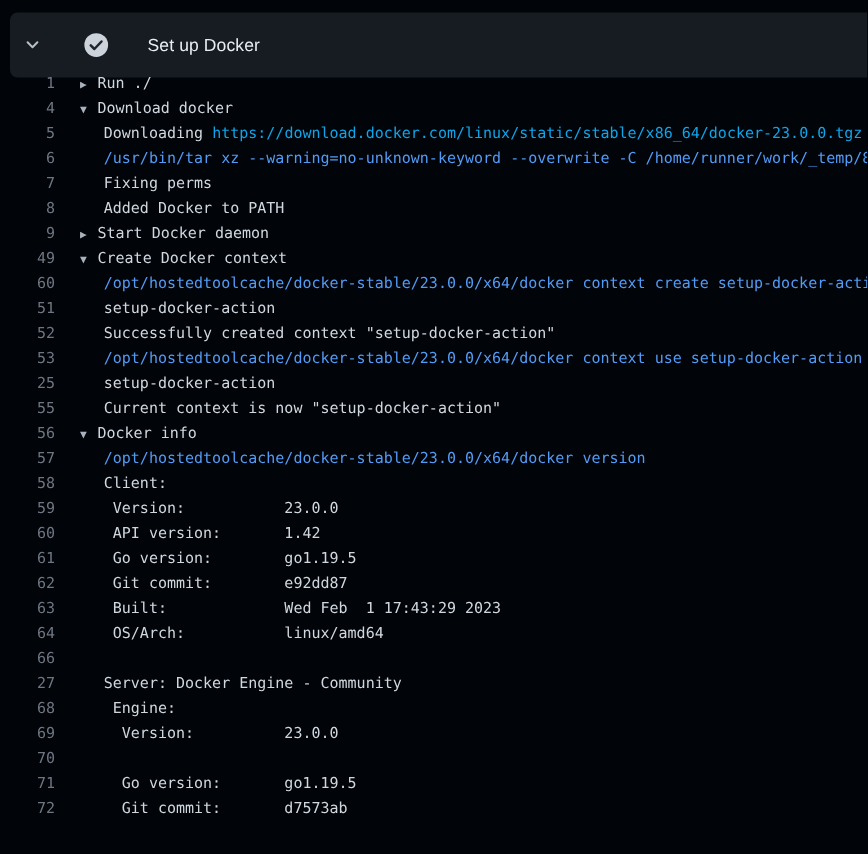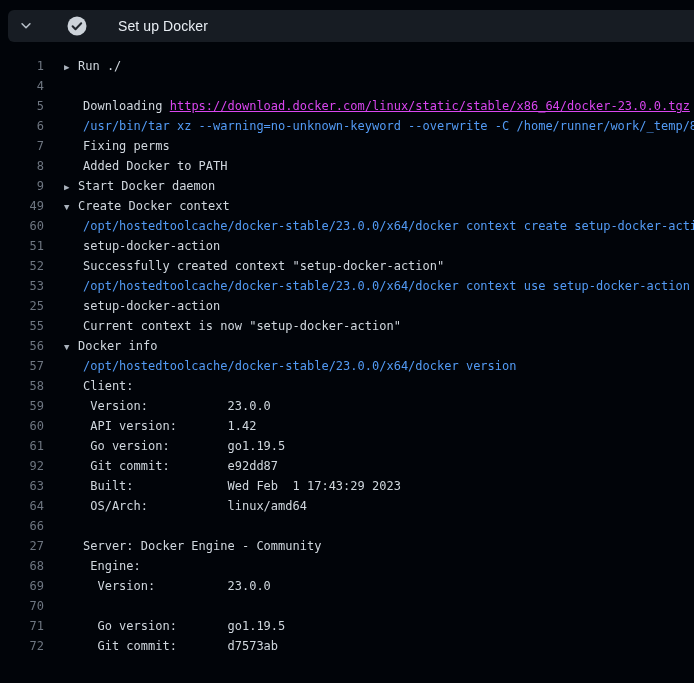--- a/index.html
+++ b/index.html
@@ -8,21 +8,21 @@
     width: 694px;
     height: 683px;
     background: #010409;
     overflow: hidden;
     font-family: "DejaVu Sans Mono", "Liberation Mono", monospace;
   }
   
   .step-header {
     position: absolute;
     left: 8px; top: 10px;
-    width: 686px; height: 32px;
+    width: 686px; height: 52px;
     background: #171c23;
     border-radius: 6px 0 0 6px;
     display: flex;
     align-items: center;
     cursor: pointer;
     gap: 20px;
   }
   .step-header .chev {
     width: 16px; height: 16px;
     margin-left: 10px;
@@ -67,22 +67,21 @@
   .row.kind-link .body { margin-left: 39px; }
   .row.kind-group { cursor: pointer; }
   .row.kind-group .arrow {
     display: inline-block;
     width: 14px;
     font-size: 9px;
     color: #aab3bd;
   }
   .row.kind-cmd .body { color: #539bf5; }
   .row.kind-link a {
-    color: #d946ef;
-    text-decoration: underline;
+    color: #0ea5e9;
     cursor: pointer;
   }
 </style>
 </head>
 <body>
 
 <div class="screen">
 
   <div class="step-header">
     <span class="chev">
@@ -94,40 +93,40 @@
       <svg width="20" height="20" viewBox="0 0 20 20">
         <circle cx="10" cy="10" r="9.5" fill="#cdd3da"></circle>
         <path d="M5.6 10.3 L8.5 13.2 L14.2 7.2" fill="none" stroke="#21262d" stroke-width="2" stroke-linecap="round" stroke-linejoin="round"></path>
       </svg>
     </span>
     <span class="title">Set up Docker</span>
   </div>
 
   <div class="log">
       <div class="row kind-group"><span class="num">1</span><span class="body"><span class="arrow">▶</span>Run ./</span></div>
-      <div class="row kind-group"><span class="num">4</span></div>
+      <div class="row kind-group"><span class="num">4</span><span class="body"><span class="arrow">▼</span>Download docker</span></div>
       <div class="row kind-link"><span class="num">5</span><span class="body">Downloading <a>https://download.docker.com/linux/static/stable/x86_64/docker-23.0.0.tgz</a></span></div>
       <div class="row kind-cmd"><span class="num">6</span><span class="body">/usr/bin/tar xz --warning=no-unknown-keyword --overwrite -C /home/runner/work/_temp/8c91</span></div>
       <div class="row kind-out"><span class="num">7</span><span class="body">Fixing perms</span></div>
       <div class="row kind-out"><span class="num">8</span><span class="body">Added Docker to PATH</span></div>
       <div class="row kind-group"><span class="num">9</span><span class="body"><span class="arrow">▶</span>Start Docker daemon</span></div>
       <div class="row kind-group"><span class="num">49</span><span class="body"><span class="arrow">▼</span>Create Docker context</span></div>
       <div class="row kind-cmd"><span class="num">60</span><span class="body">/opt/hostedtoolcache/docker-stable/23.0.0/x64/docker context create setup-docker-action</span></div>
       <div class="row kind-out"><span class="num">51</span><span class="body">setup-docker-action</span></div>
       <div class="row kind-out"><span class="num">52</span><span class="body">Successfully created context "setup-docker-action"</span></div>
       <div class="row kind-cmd"><span class="num">53</span><span class="body">/opt/hostedtoolcache/docker-stable/23.0.0/x64/docker context use setup-docker-action</span></div>
       <div class="row kind-out"><span class="num">25</span><span class="body">setup-docker-action</span></div>
       <div class="row kind-out"><span class="num">55</span><span class="body">Current context is now "setup-docker-action"</span></div>
       <div class="row kind-group"><span class="num">56</span><span class="body"><span class="arrow">▼</span>Docker info</span></div>
       <div class="row kind-cmd"><span class="num">57</span><span class="body">/opt/hostedtoolcache/docker-stable/23.0.0/x64/docker version</span></div>
       <div class="row kind-out"><span class="num">58</span><span class="body">Client:</span></div>
       <div class="row kind-out"><span class="num">59</span><span class="body"> Version:           23.0.0</span></div>
       <div class="row kind-out"><span class="num">60</span><span class="body"> API version:       1.42</span></div>
       <div class="row kind-out"><span class="num">61</span><span class="body"> Go version:        go1.19.5</span></div>
-      <div class="row kind-out"><span class="num">92</span><span class="body"> Git commit:        e92dd87</span></div>
+      <div class="row kind-out"><span class="num">62</span><span class="body"> Git commit:        e92dd87</span></div>
       <div class="row kind-out"><span class="num">63</span><span class="body"> Built:             Wed Feb  1 17:43:29 2023</span></div>
       <div class="row kind-out"><span class="num">64</span><span class="body"> OS/Arch:           linux/amd64</span></div>
       <div class="row kind-out"><span class="num">66</span><span class="body"></span></div>
       <div class="row kind-out"><span class="num">27</span><span class="body">Server: Docker Engine - Community</span></div>
       <div class="row kind-out"><span class="num">68</span><span class="body"> Engine:</span></div>
       <div class="row kind-out"><span class="num">69</span><span class="body">  Version:          23.0.0</span></div>
       <div class="row kind-out"><span class="num">70</span></div>
       <div class="row kind-out"><span class="num">71</span><span class="body">  Go version:       go1.19.5</span></div>
       <div class="row kind-out"><span class="num">72</span><span class="body">  Git commit:       d7573ab</span></div>
     </div>

